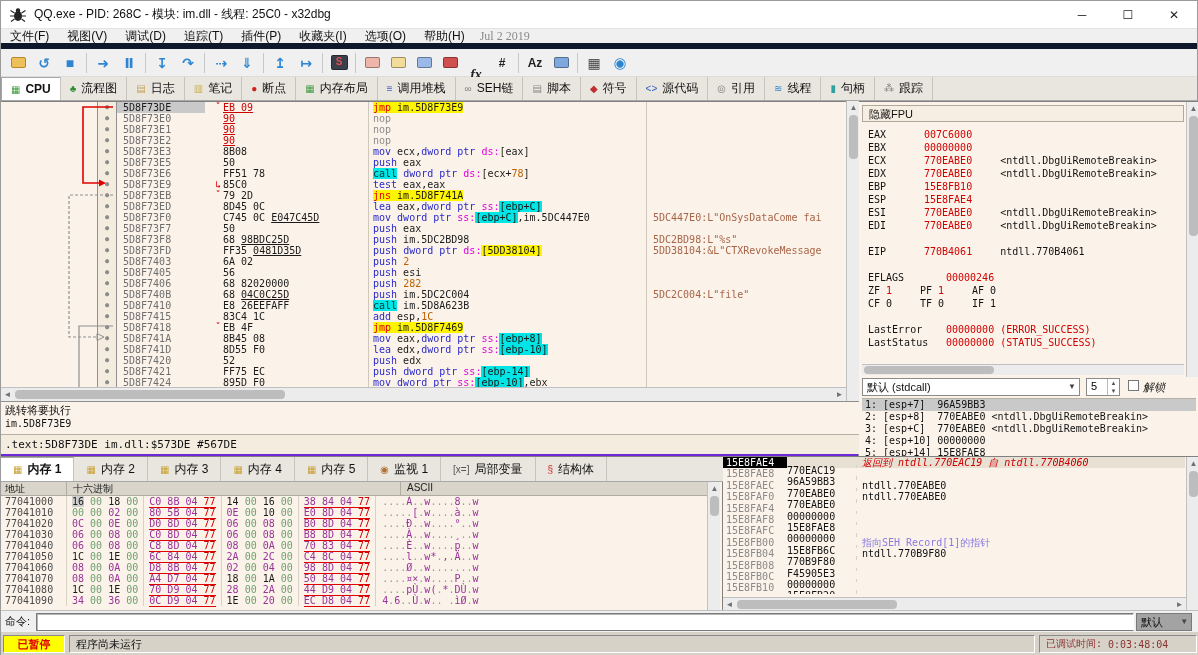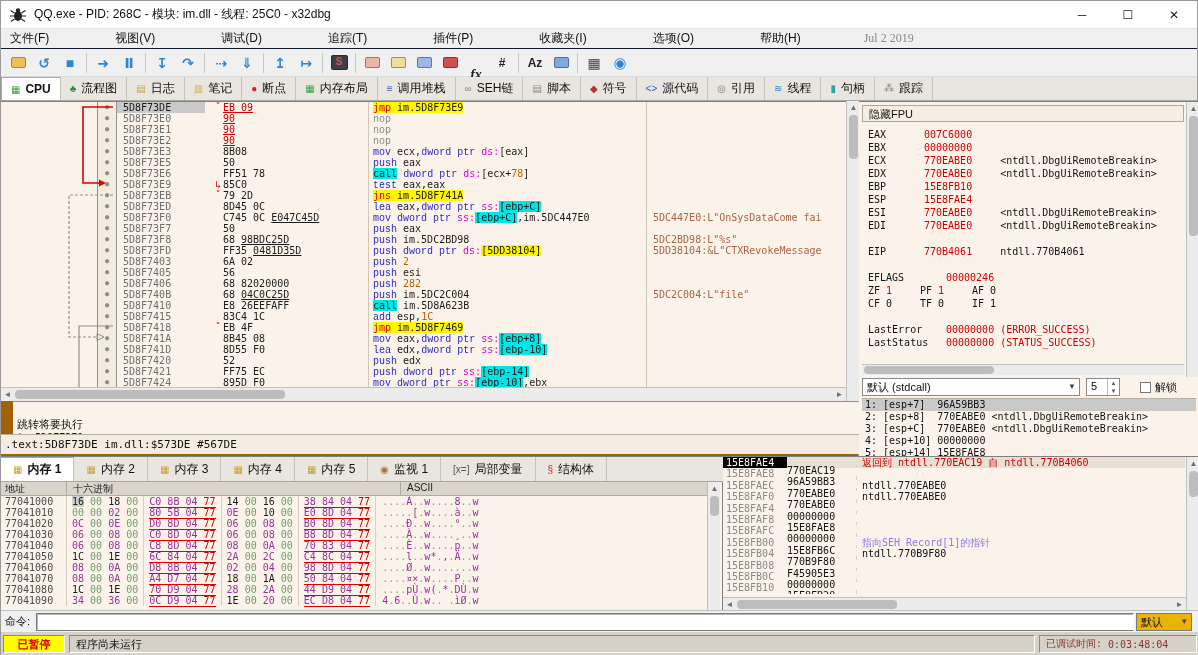--- a/index.html
+++ b/index.html
@@ -9,21 +9,21 @@
   .mono { font-family:"DejaVu Sans Mono",monospace; }
 
   
   .titlebar { position:absolute; left:0; top:0; width:100%; height:28px; background:#ffffff; display:flex; align-items:center; padding-left:8px; border-bottom:1px solid #e4e4e4; }
   .titlebar .appicon { width:18px; height:18px; margin-right:7px; }
   .titlebar .title { font-size:12px; color:#111; }
   .wincontrols { position:absolute; right:0; top:0; height:28px; display:flex; }
   .winbtn { width:46px; height:28px; display:flex; align-items:center; justify-content:center; font-size:12px; color:#222; cursor:default; }
 
   
-  .menubar { position:absolute; left:0; top:28px; width:100%; height:20px; background:#f0f0f0; display:flex; align-items:center; border-bottom:1px solid #0f172a;gap:48px; }
+  .menubar { position:absolute; left:0; top:28px; width:100%; height:20px; background:#f0f0f0; display:flex; align-items:center; border-bottom:6px solid #0f172a; }
   .menuitem { padding:2px 9px; color:#111; }
   .menudate { margin-left:6px; color:#8a8a8a; font-family:"Liberation Serif","DejaVu Serif",serif; font-size:12px; }
 
   
   .toolbar { position:absolute; left:0; top:48px; width:100%; height:28px; background:#f0f0f0; display:flex; align-items:center; padding-left:4px; border-bottom:1px solid #dcdcdc; }
   .tbtn { width:26px; height:24px; display:flex; align-items:center; justify-content:center; font-size:14px; font-weight:bold; color:#2e86d3; }
   .tsep { width:1px; height:20px; background:#c8c8c8; margin:0 3px; }
   .chip { display:inline-block; width:15px; height:11px; border-radius:2px; border:1px solid rgba(0,0,0,.35); }
   .chip-folder { background:#eec05a; border-color:#b8862a; }
   .chip-pink { background:#edb6a8; }
@@ -37,53 +37,53 @@
   .tbtn.globe { color:#2e86d3; font-size:15px; }
   .tbtn.calc { color:#444; font-size:14px; }
 
   
   .tabbar { position:absolute; left:0; top:76px; width:100%; height:24px; background:#e9e6df; display:flex; align-items:flex-end; border-bottom:1px solid #a8a8a8; }
   .tab { height:23px; display:flex; align-items:center; padding:0 9px; border-right:1px solid #c6c3bc; background:#e9e6df; color:#111; white-space:nowrap; }
   .tab.active { background:#ffffff; border-top:1px solid #a8a8a8; border-left:1px solid #a8a8a8; font-weight:bold; }
   .tabicon { margin-right:5px; font-size:10px; }
 
   
-  .disasm-wrap { position:absolute; left:0; top:100px; width:858px; height:355px; background:#a16207; border-right:1px solid #909090; }
+  .disasm-wrap { position:absolute; left:0; top:100px; width:858px; height:355px; background:#6d28d9; border-right:1px solid #909090; }
   .disasm-view { position:absolute; left:0; top:0; width:845px; height:286px; overflow:hidden; background:#fbf3e9; border-top:1px solid #808080; }
   .drow { position:relative; display:flex; height:11px; line-height:11px; font-size:10px; font-family:"DejaVu Sans Mono",monospace; white-space:pre; }
   .c-dots { width:20px; margin-left:96px; text-align:center; color:#8c8c8c; font-size:7px; border-left:1px solid #909090; border-right:1px solid #909090; background:#f4ecdf; }
   .c-addr { width:88px; padding-left:6px; color:#6e6e6e; }
   .c-addr.sel { background:#c9c9c9; color:#1a1a1a; }
   .c-mark { width:18px; text-align:right; padding-right:2px; }
   .c-bytes { width:145px; }
   .c-instr { width:278px; border-left:1px solid #cfc7ba; padding-left:4px; }
   .c-cmt { flex:1; border-left:1px solid #cfc7ba; padding-left:6px; color:#a86448; overflow:hidden; }
   .tk-b { color:#1a1a1a; }
   .tk-bu { color:#1a1a1a; text-decoration:underline; }
   .tk-bp { color:#cc0000; text-decoration:underline; }
-  .tk-mn { color:#2a2ac8;font-family:Liberation Mono, monospace; }
+  .tk-mn { color:#2a2ac8; }
   .tk-plain { color:#1a1a1a;text-align:right; }
   .tk-gray { color:#8c8c8c; }
   .tk-seg { color:#e000e0; }
   .tk-num { color:#bf6000; }
   .tk-mnj { color:#e00000; background:#fff500; }
   .tk-tgt { color:#1a1a1a; background:#fff500; }
   .tk-call { color:#003838; background:#00e5e5; }
   .tk-cyan { color:#1a1a1a; background:#00e5e5; }
   .tk-memhl { color:#1a1a1a; background:#fff500; }
   .mk-red { color:#e00000; }
   .jumpsvg { position:absolute; left:0; top:0; pointer-events:none; }
 
   
   .hscroll { position:absolute; background:#ececec; border-top:1px solid #c0c0c0; }
   .hthumb { position:absolute; top:2px; height:9px; background:#bdbdbd; border-radius:4px; }
   .harrow { position:absolute; top:0; width:13px; height:13px; color:#707070; font-size:8px; text-align:center; line-height:13px; }
 
   
-  .infobox { position:absolute; left:12px; top:300px; width:858px; height:33px; background:#fbf3e9; border-top:1px solid #909090; padding:15px 4px; font-size:10px; }
+  .infobox { position:absolute; left:0; top:300px; width:858px; height:33px; background:#fbf3e9; border-top:1px solid #909090; padding:1px 4px; font-size:10px; }
   .infobox .l1 { font-family:"Liberation Sans","DejaVu Sans",sans-serif; font-size:11px; color:#111; }
   .infobox .l2 { font-family:"DejaVu Sans Mono",monospace; color:#111; }
   .statusline { position:absolute; left:0; top:333px; width:858px; height:20px; background:#f4ecdf; border-top:1px solid #b8b0a2; padding:3px 4px; font-family:"DejaVu Sans Mono",monospace; font-size:11px; color:#111; }
 
   
   .vscroll { position:absolute; width:13px; background:#ececec; border-left:1px solid #c0c0c0; }
   .vthumb { position:absolute; left:2px; width:9px; background:#bdbdbd; border-radius:4px; }
   .varrow { width:13px; height:13px; color:#707070; font-size:8px; text-align:center; line-height:13px; }
   .varrow.bottom { position:absolute; bottom:0; }
 
@@ -98,21 +98,21 @@
   .rnote { color:#111; margin-left:28px; }
   .fpair { display:inline-block; min-width:52px; color:#111; }
   .fv-red { color:#d00000; }
   .fv-k { color:#111; }
   .regs-hscroll { position:absolute; left:3px; top:262px; width:322px; height:11px; }
   .convrow { position:absolute; left:3px; top:275px; width:334px; height:20px; display:flex; align-items:center; }
   .convsel { width:218px; height:18px; background:#fff; border:1px solid #8a8a8a; padding:1px 4px; font-size:11px; color:#111; position:relative; }
   .convsel .arrow { position:absolute; right:3px; top:3px; font-size:8px; color:#444; }
   .spin { width:34px; height:18px; background:#fff; border:1px solid #8a8a8a; margin-left:6px; position:relative; padding:1px 4px; font-size:11px; }
   .spin .btns { position:absolute; right:0; top:0; width:12px; height:16px; font-size:6px; line-height:8px; text-align:center; color:#555; border-left:1px solid #bbb; }
-  .unlock { display:flex; align-items:center; margin-left:20px; font-size:11px; color:#111; }
+  .unlock { display:flex; align-items:flex-start; margin-left:8px; font-size:11px; color:#111;font-style:italic; }
   .cbox { width:11px; height:11px; background:#fff; border:1px solid #777; margin-right:4px; }
   .args-list { position:absolute; left:3px; top:296px; width:334px; height:59px; font-family:"DejaVu Sans Mono",monospace; font-size:10px; border-top:1px solid #b8b0a2; overflow:hidden; }
   .argrow { height:12px; line-height:12px; white-space:pre; color:#111; padding-left:3px; }
   .argrow.sel { background:#c9c9c9; }
 
   
   .bottom { position:absolute; left:0; top:455px; width:1198px; height:154px; border-top:1px solid #808080; }
   .dump-pane { position:absolute; left:0; top:0; width:722px; height:154px; background:#fbf3e9; border-right:1px solid #808080; }
   .memtabs { position:absolute; left:0; top:0; width:722px; height:25px; background:#e9e6df; display:flex; align-items:flex-end; border-bottom:1px solid #a8a8a8; }
   .memtab { height:24px; display:flex; align-items:center; padding:0 12px; border-right:1px solid #c6c3bc; color:#111; white-space:nowrap; }
@@ -137,30 +137,30 @@
   .as-ch { color:#993399; }
 
   
   .stack-pane { position:absolute; left:722px; top:0; width:476px; height:154px; background:#fbf3e9; }
   .stack-rows { position:absolute; left:0; top:0; width:462px; height:137px; font-family:"DejaVu Sans Mono",monospace; font-size:10px; overflow:hidden; }
   .srow { height:11.4px; line-height:11.4px; white-space:pre; display:flex; }
   .s-addr { width:64px; padding-left:3px; color:#8a8a8a; }
   .s-addr.sel { background:#000; color:#fff; }
   .s-val { width:70px; color:#111; border-right:1px solid #d8d2c4;margin-top:8px; }
   .s-cmt { flex:1; padding-left:5px; overflow:hidden; }
-  .s-cmt.red { color:#d00000; }
+  .s-cmt.red { color:#d00000;font-style:italic; }
   .s-cmt.purple { color:#8a7ae0; }
   .s-cmt.plain { color:#111; }
   .srow.sel-row { background:#e8e0d2; }
 
   
   .cmdbar { position:absolute; left:0; top:609px; width:1198px; height:22px; background:#f0f0f0; display:flex; align-items:center; border-top:1px solid #c0c0c0; }
   .cmdlabel { padding:0 6px 0 4px; color:#111; font-size:11px; }
   .cmdinput { width:1098px; height:18px; background:#fff; border:1px solid #7a7a7a; border-right-color:#fff; box-shadow:inset 1px 1px 0 #b5b5b5; }
-  .cmdsel { width:56px; height:18px; background:#eab308; border:1px solid #7a7a7a; margin-left:2px; position:relative; font-size:11px; padding:1px 4px; color:#111; }
+  .cmdsel { width:56px; height:18px; background:#a3a3a3; border:1px solid #7a7a7a; margin-left:2px; position:relative; font-size:11px; padding:1px 4px; color:#111; }
   .cmdsel .arrow { position:absolute; right:3px; top:3px; font-size:8px; color:#444; }
 
   
   .statusbar { position:absolute; left:0; top:631px; width:1198px; height:24px; background:#d6d2c8; display:flex; align-items:center; padding:0 2px; }
   .sbcell { height:18px; border:1px solid; border-color:#8a8a8a #ffffff #ffffff #8a8a8a; display:flex; align-items:center; padding:0 6px; font-size:11px; }
   .sb-pause { background:#ffff00; color:#e00000; font-weight:bold; width:62px; justify-content:center; }
   .sb-status { flex:1; margin-left:4px; color:#111; background:#d6d2c8; }
   .sb-time { width:158px; margin-left:4px; color:#8a3333; background:#d6d2c8; font-family:"DejaVu Sans Mono",monospace; font-size:10px;text-align:right; }
 </style>
 </head>

